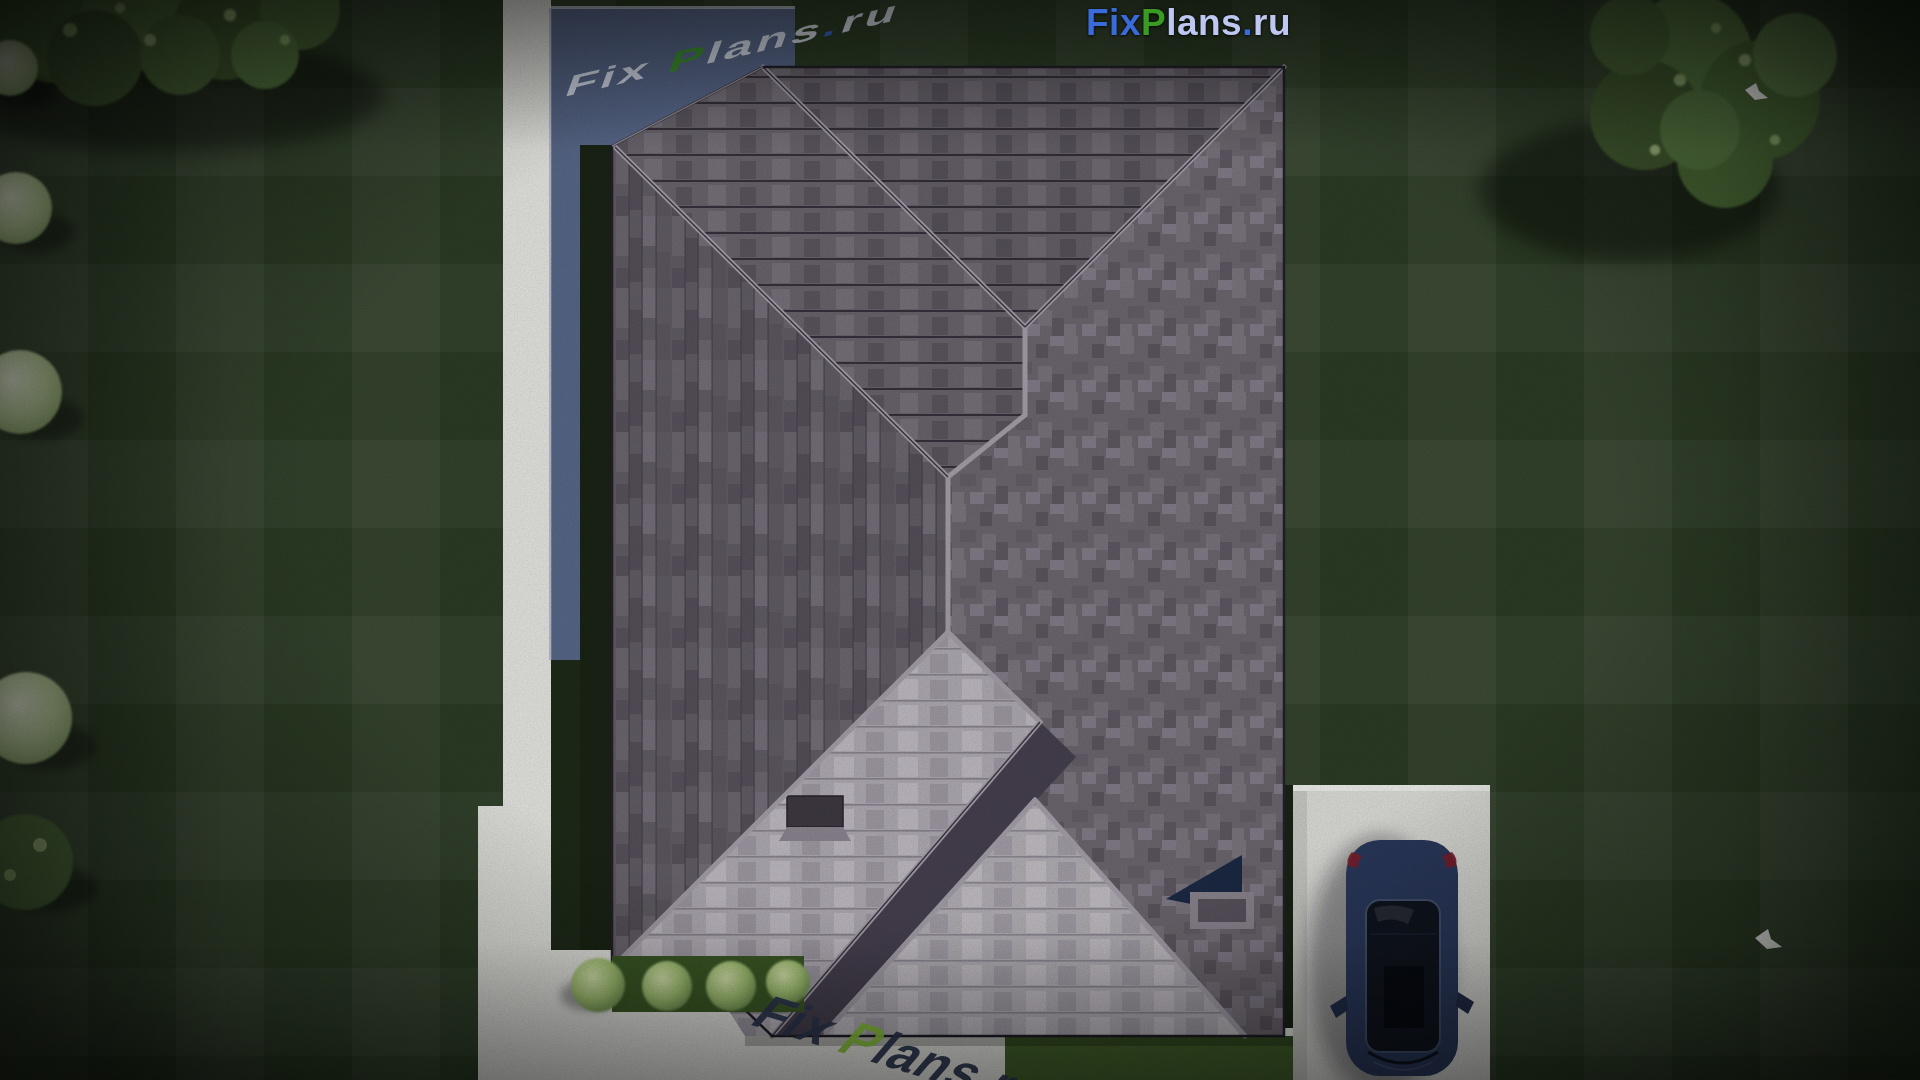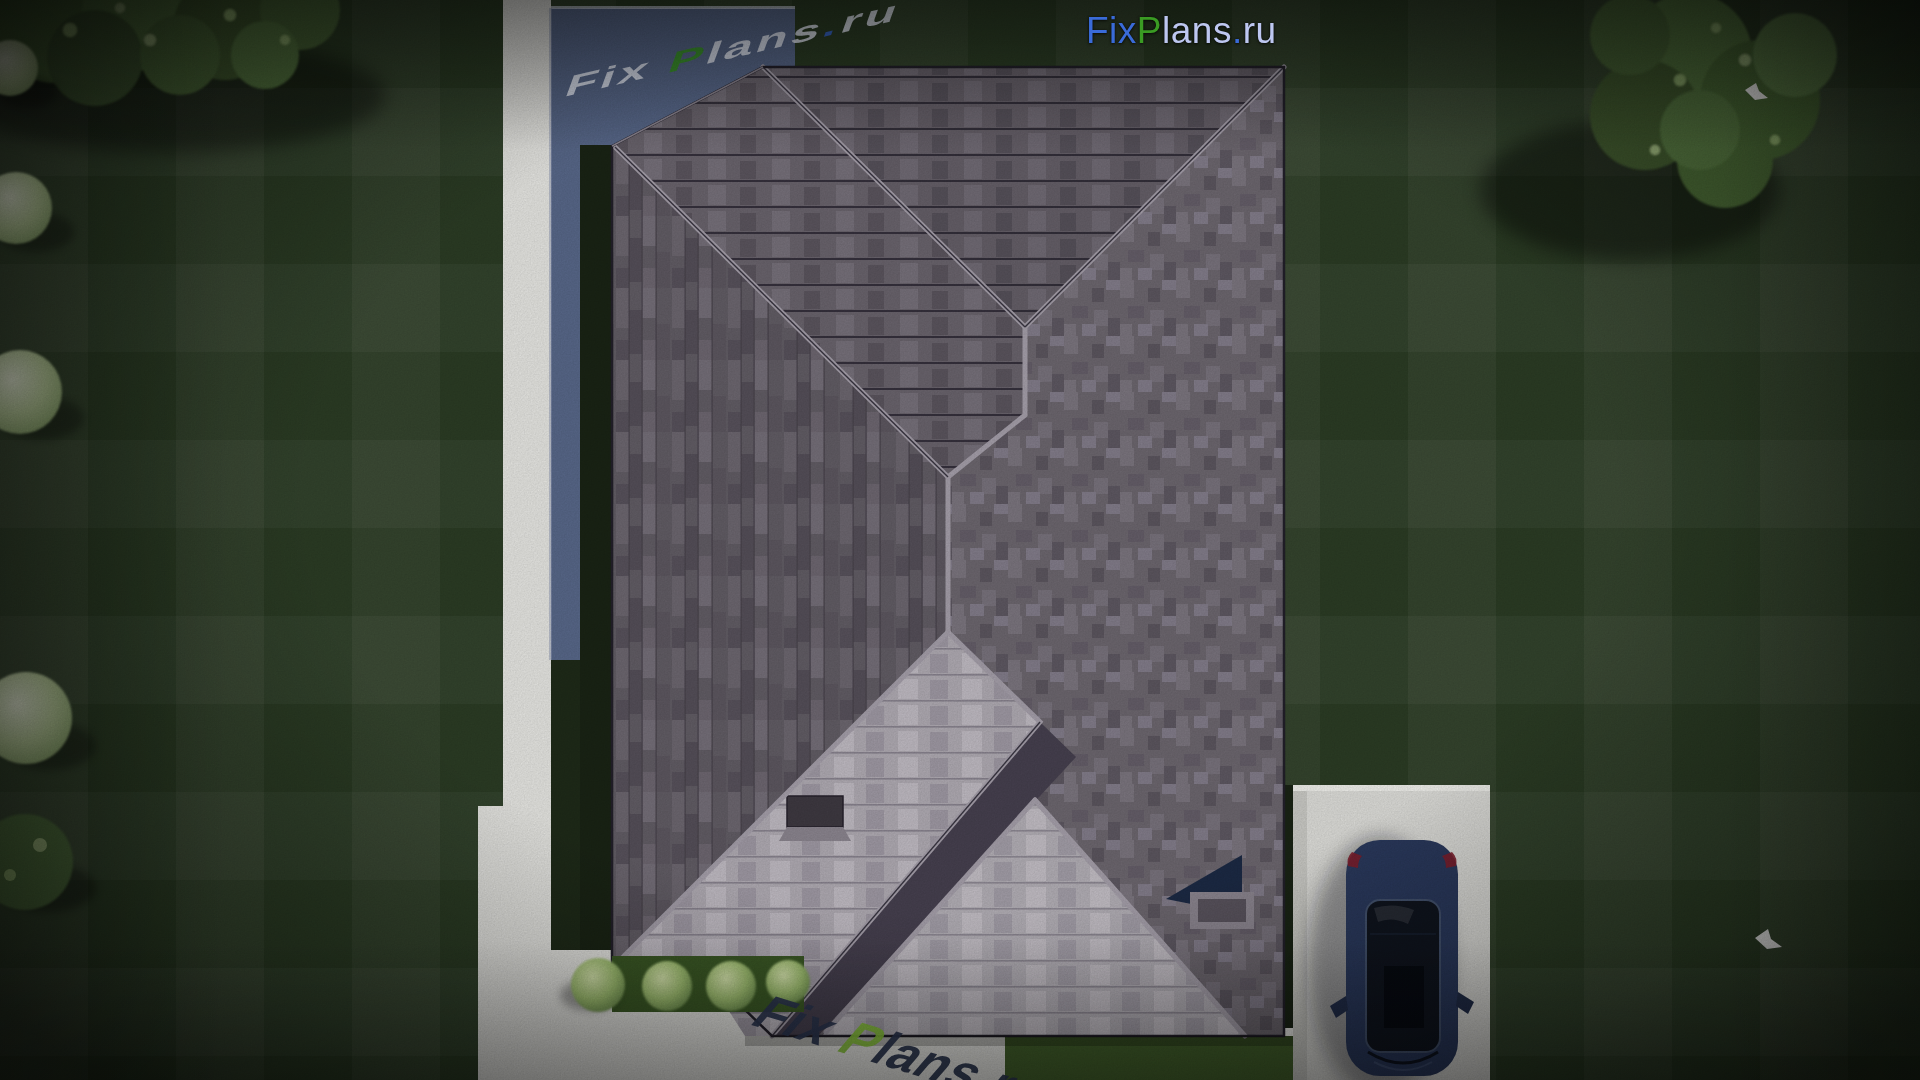--- a/index.html
+++ b/index.html
@@ -9,21 +9,21 @@
   
   .vignette{position:absolute;inset:0;pointer-events:none;
     background:radial-gradient(ellipse 1250px 800px at 50% 46%,
       rgba(0,0,0,0) 52%, rgba(0,0,0,0.30) 82%, rgba(0,0,0,0.55) 100%);}
   .topshade{position:absolute;inset:0;pointer-events:none;
     background:linear-gradient(180deg, rgba(0,0,0,0.40) 0px, rgba(0,0,0,0) 150px),
                linear-gradient(90deg, rgba(0,0,0,0.28) 0px, rgba(0,0,0,0) 230px),
                linear-gradient(270deg, rgba(0,0,0,0.22) 0px, rgba(0,0,0,0) 200px),
                linear-gradient(0deg, rgba(0,0,0,0.25) 0px, rgba(0,0,0,0) 140px);}
   
-  .logo{position:absolute;left:1086px;top:10px;font-size:37px;font-weight:400;
+  .logo{position:absolute;left:1086px;top:2px;font-size:37px;font-weight:700;
         letter-spacing:.5px;white-space:nowrap;cursor:pointer;
         text-shadow:0 1px 3px rgba(0,0,0,.65), 0 0 2px rgba(0,0,0,.5);}
   .logo .c-blue{color:var(--logo_blue,#3a6bd8);}
   .logo .c-green{color:var(--logo_green,#3a9b23);}
   .logo .c-lav{color:var(--logo_lavender,#bdc7f0);}
   
   .wt-light{fill:var(--watermark_white,#e9eef9);}
   .wt-blue{fill:var(--logo_blue,#3a6bd8);}
   .wt-green{fill:var(--logo_green,#3a9b23);}
   .wb-dark{fill:var(--watermark_dark,#2e3852);}

